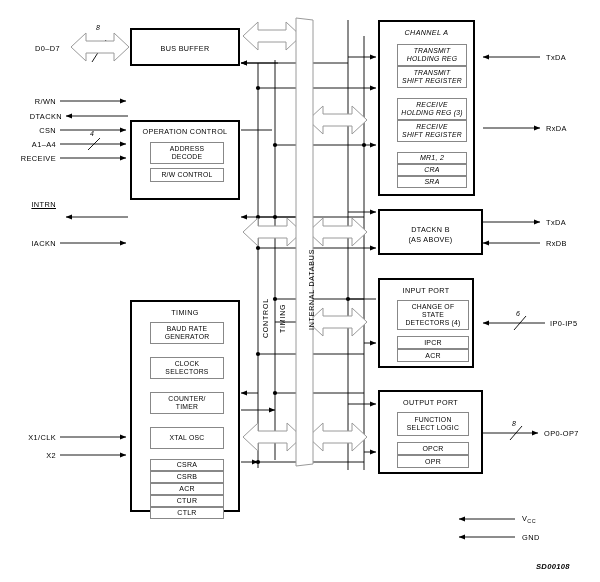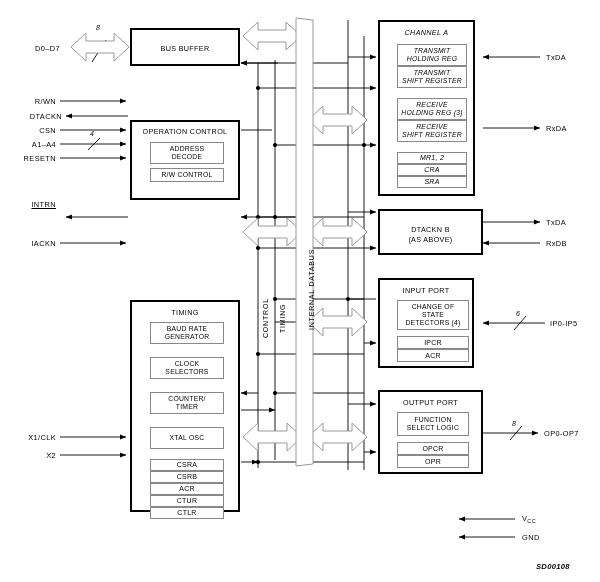--- a/index.html
+++ b/index.html
@@ -289,21 +289,21 @@
 
   <div class="vcap" style="left:262px; top:338px;">CONTROL</div>
   <div class="vcap" style="left:279px; top:333px;">TIMING</div>
   <div class="vcap" style="left:308px; top:330px;">INTERNAL DATABUS</div>
 
   <div class="pin r" style="left:0px; top:44px; width:60px;">D0–D7</div>
   <div class="pin r" style="left:0px; top:97px; width:56px;">R/WN</div>
   <div class="pin r" style="left:0px; top:112px; width:62px;">DTACKN</div>
   <div class="pin r" style="left:0px; top:126px; width:56px;">CSN</div>
   <div class="pin r" style="left:0px; top:140px; width:56px;">A1–A4</div>
-  <div class="pin r" style="left:0px; top:154px; width:56px;">RESETN</div>
+  <div class="pin r" style="left:0px; top:154px; width:56px;">RECEIVE</div>
   <div class="pin r" style="left:0px; top:200px; width:56px;text-decoration:underline;">INTRN</div>
   <div class="pin r" style="left:0px; top:239px; width:56px;">IACKN</div>
   <div class="pin r" style="left:0px; top:433px; width:56px;">X1/CLK</div>
   <div class="pin r" style="left:0px; top:451px; width:56px;">X2</div>
 
   <div class="busnum" style="left:96px; top:24px;">8</div>
   <div class="busnum" style="left:90px; top:130px;">4</div>
 
   <div class="pin l" style="left:546px; top:53px;">TxDA</div>
   <div class="pin l" style="left:546px; top:124px;">RxDA</div>

